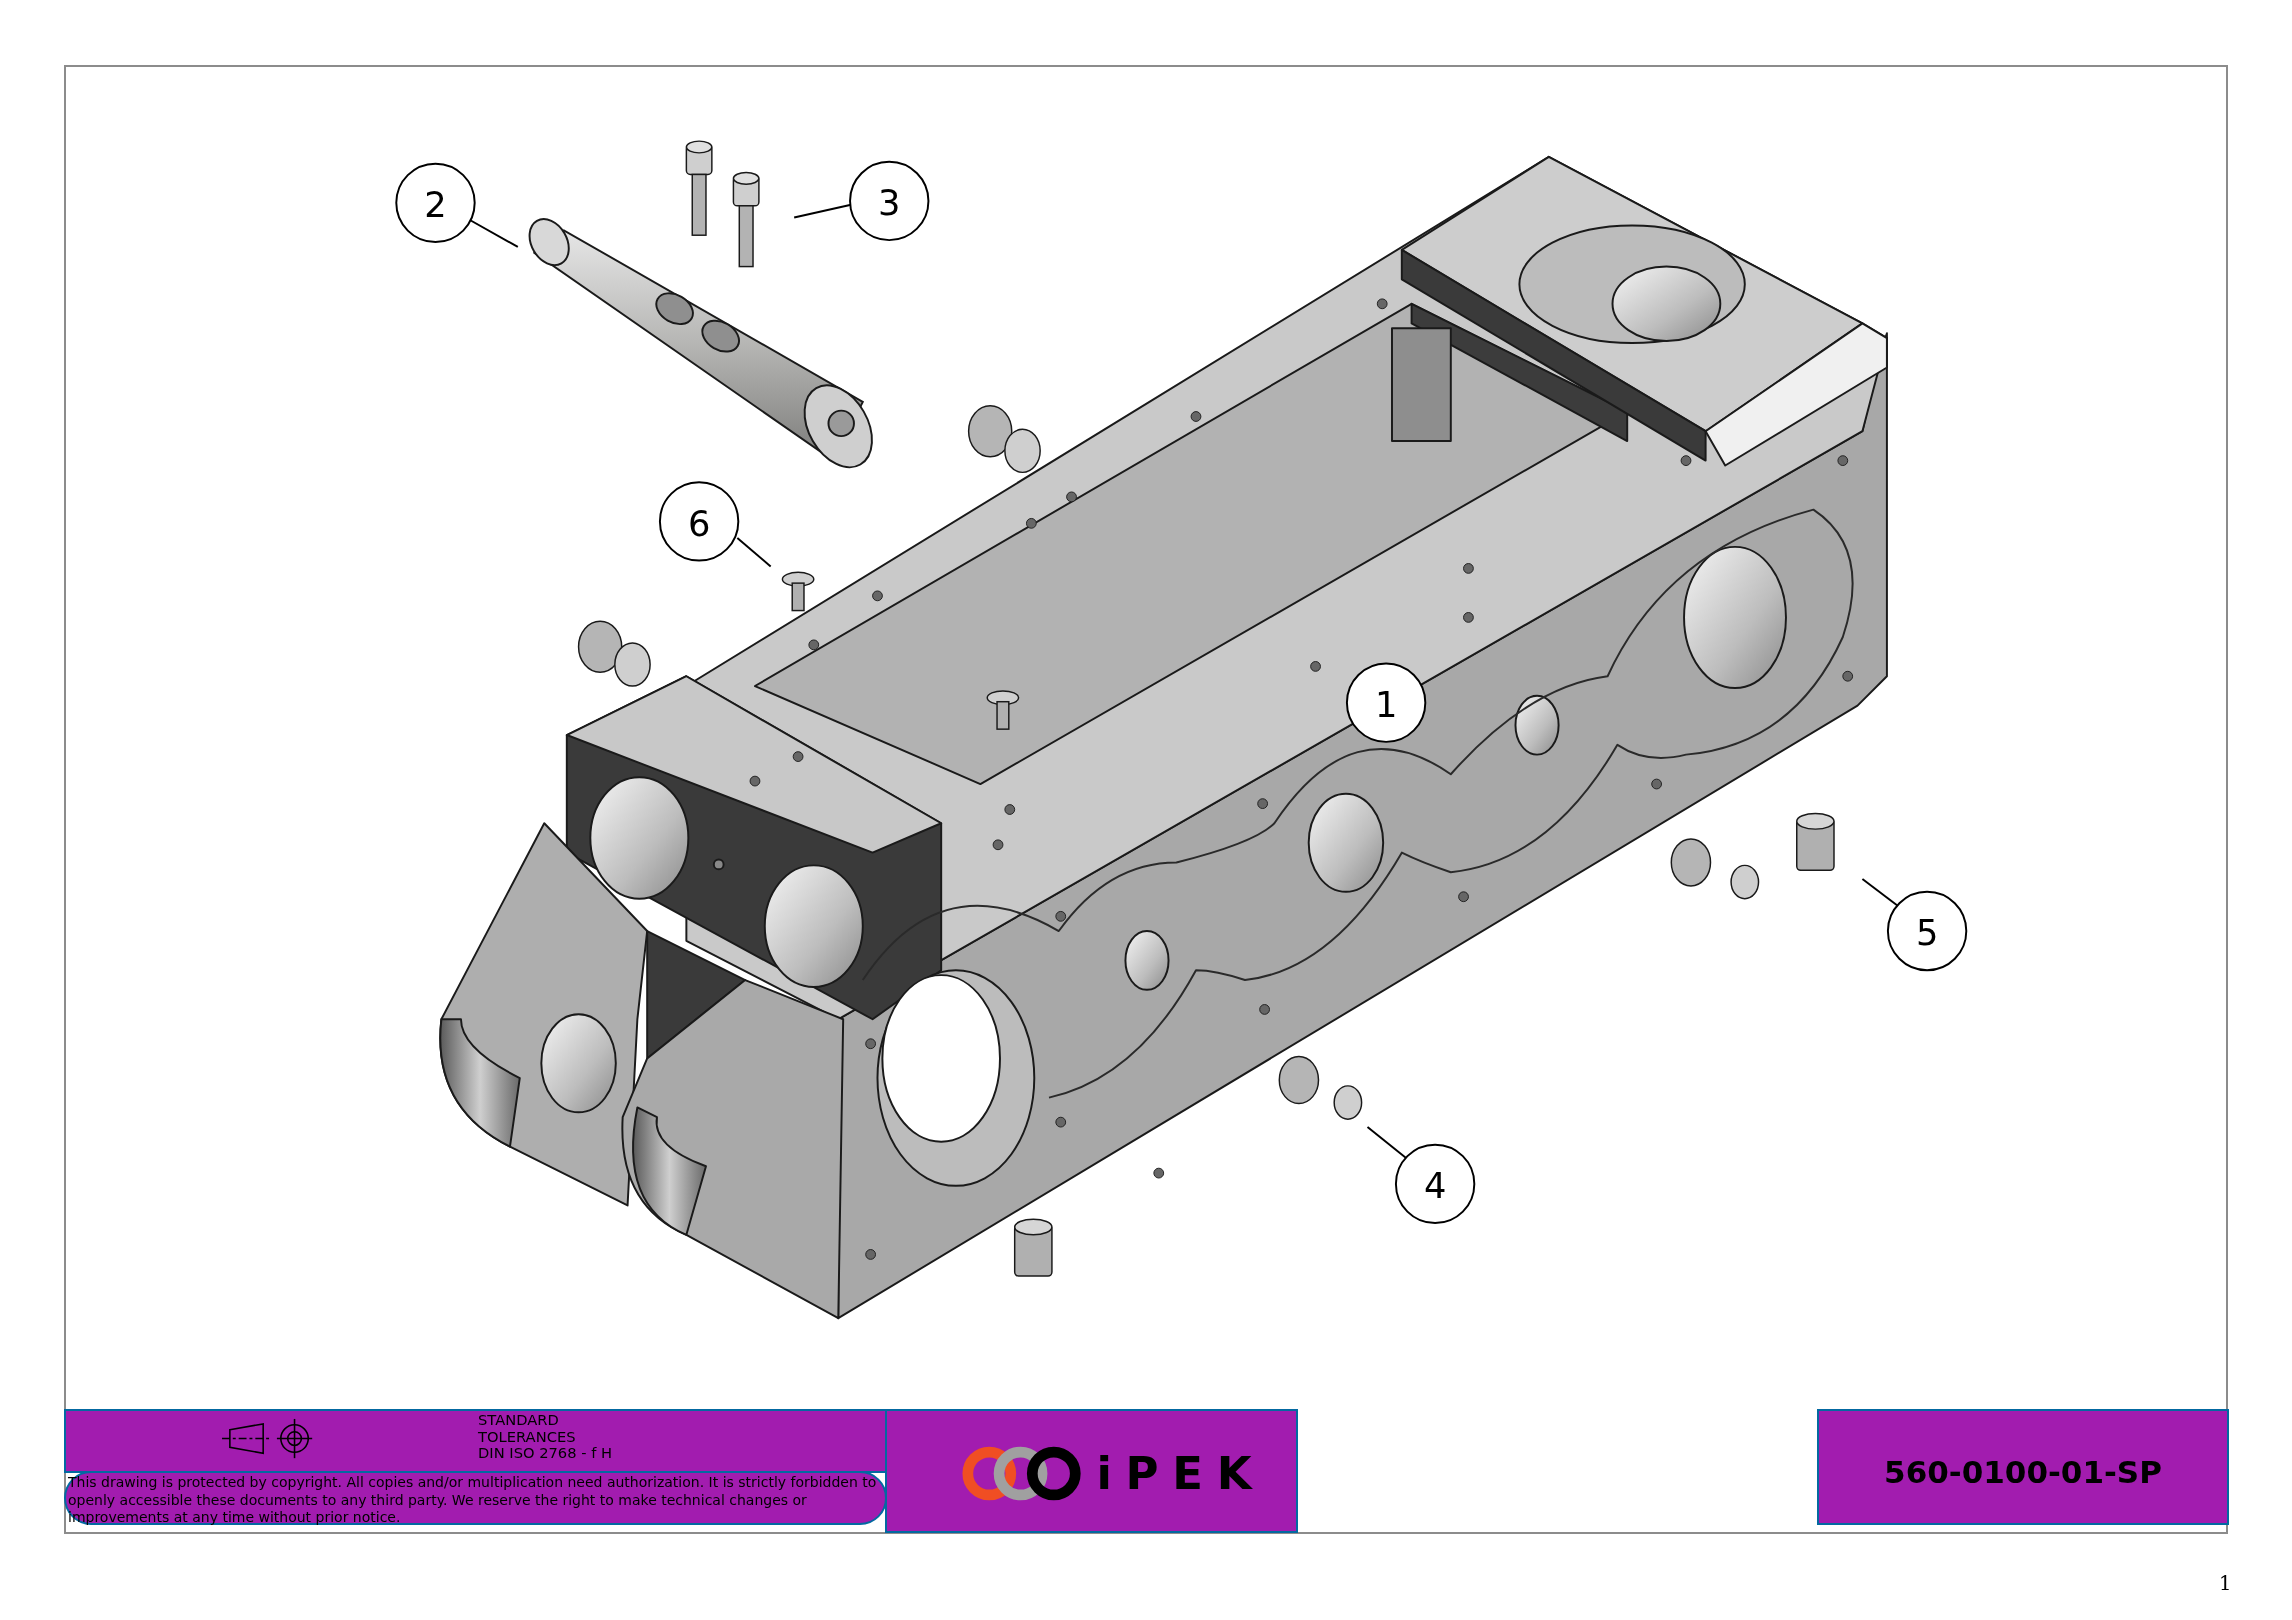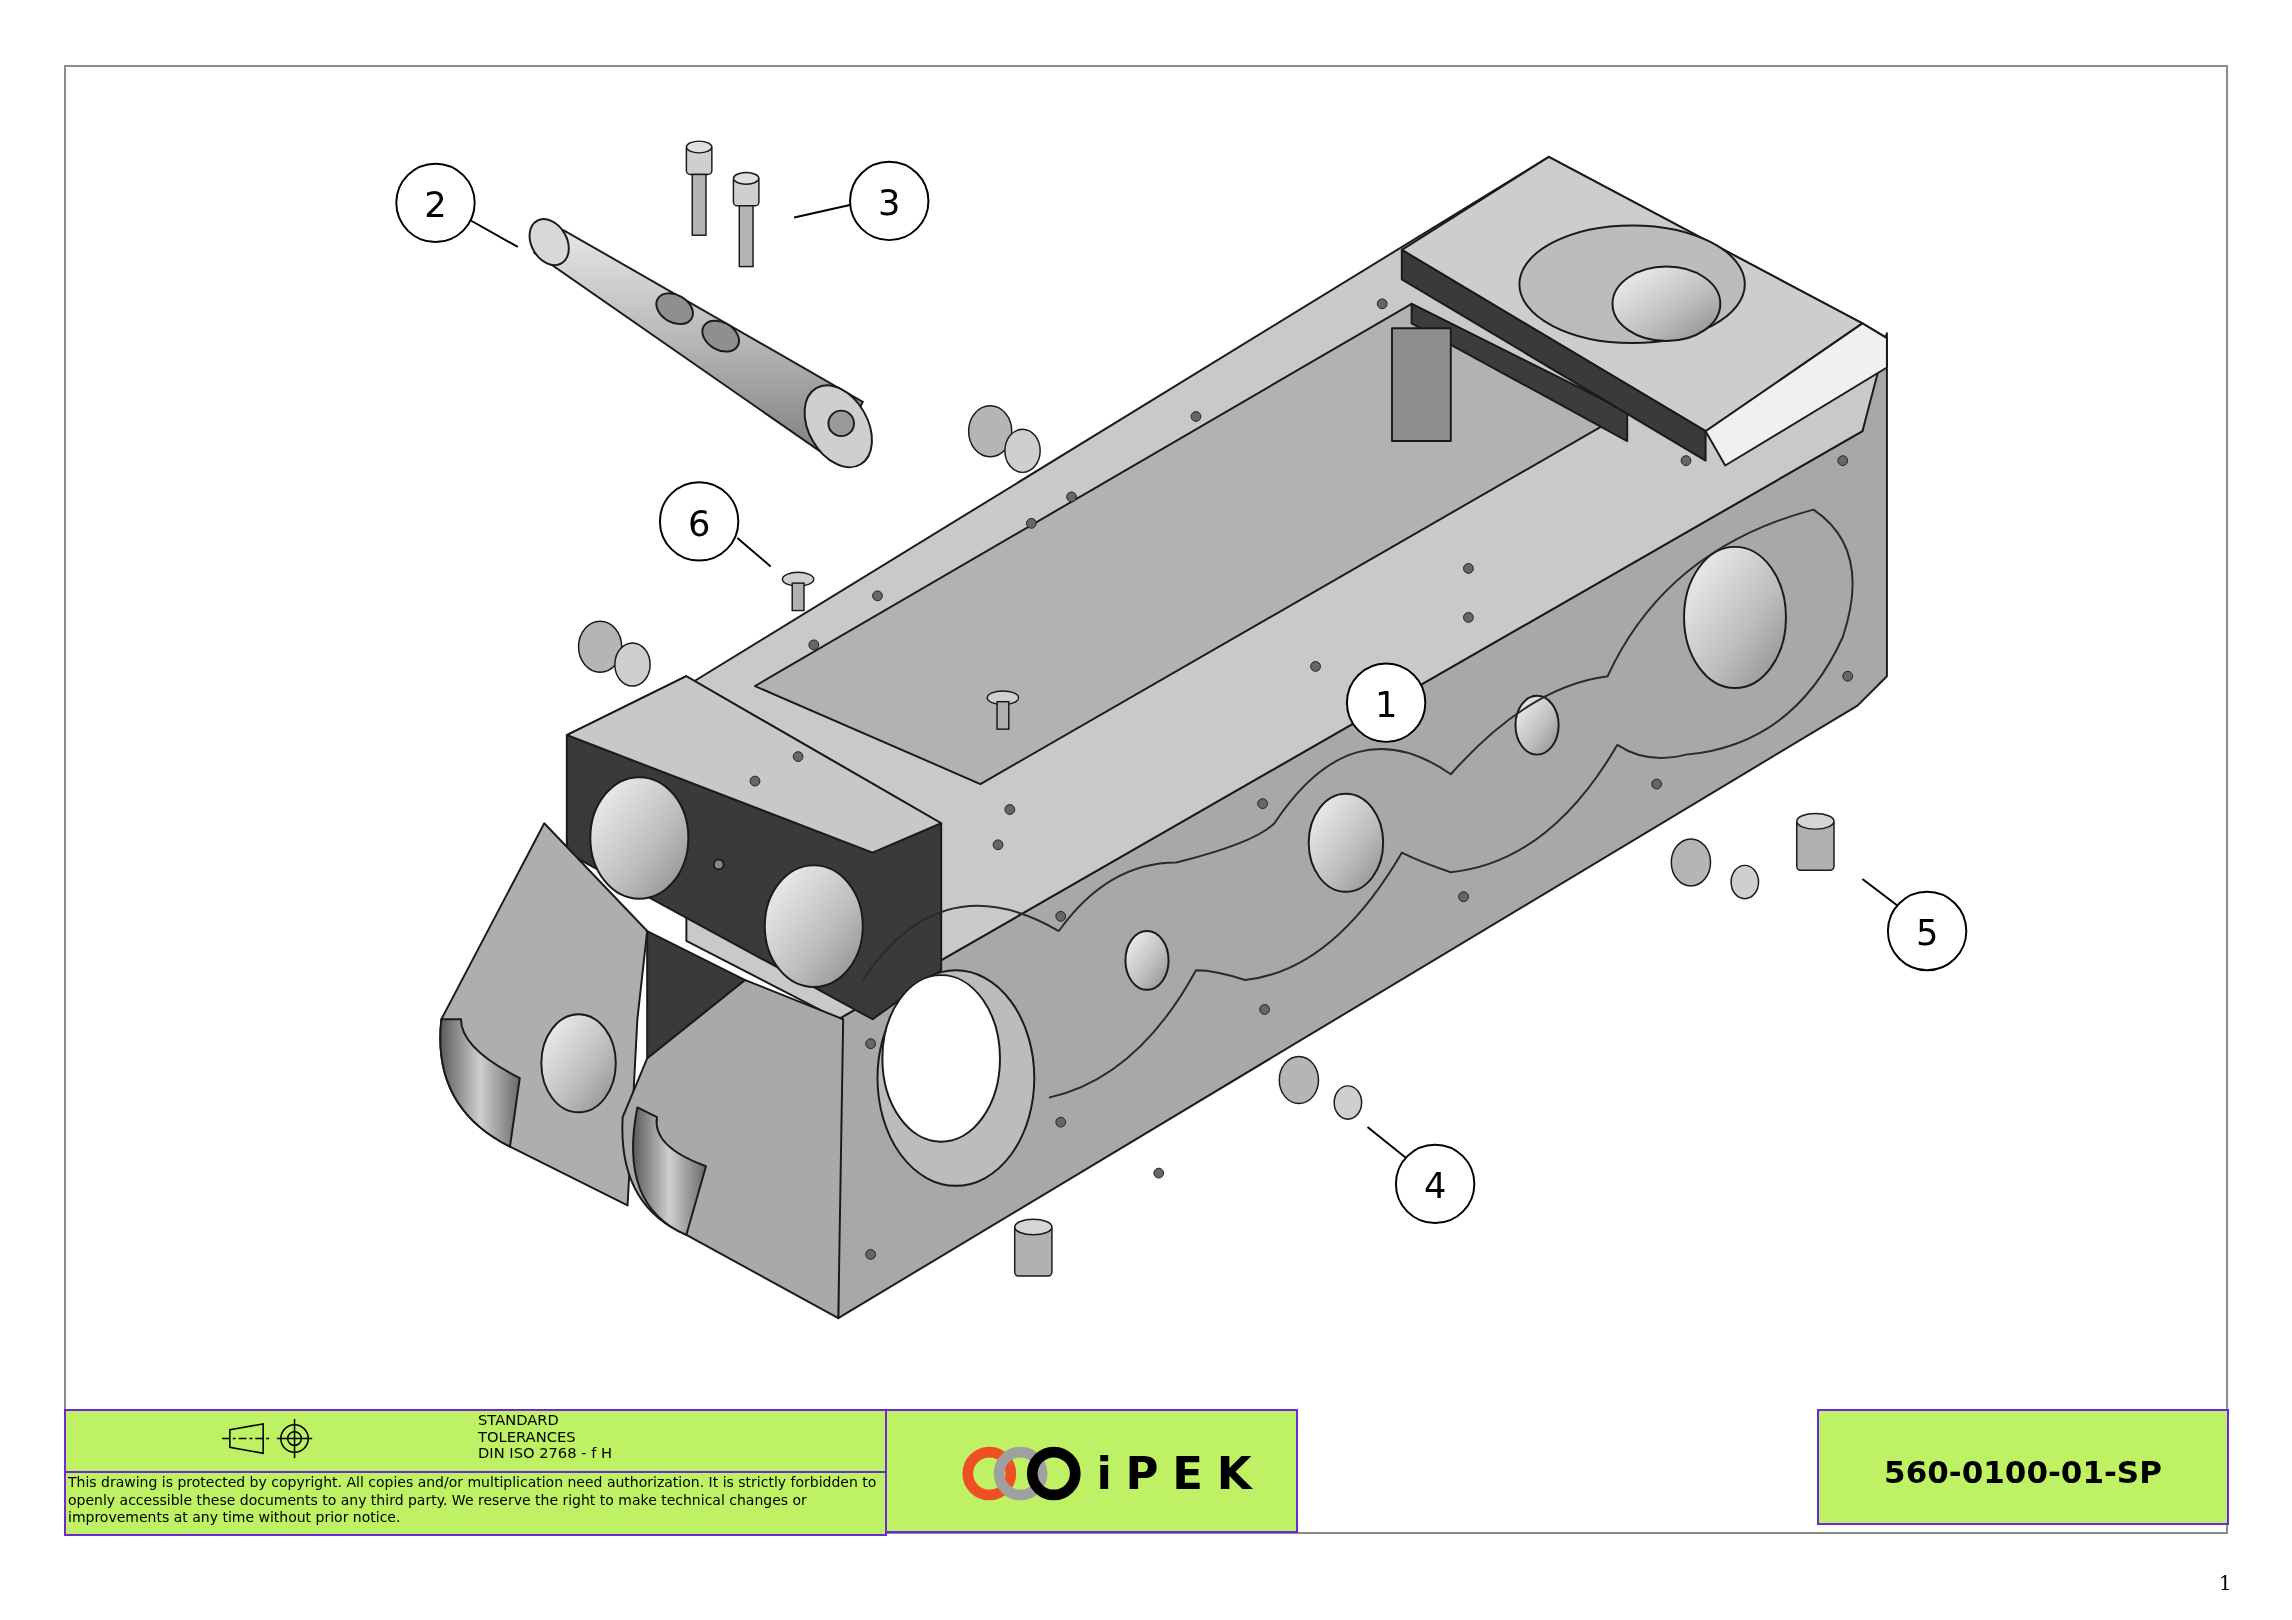--- a/index.html
+++ b/index.html
@@ -1,21 +1,21 @@
 <!DOCTYPE html>
 <html><head>
 <meta charset="utf-8">
 <style>
   html, body { margin: 0; padding: 0; background: #ffffff; }
   body { width: 2293px; height: 1620px; position: relative; overflow: hidden; font-family: "DejaVu Sans", sans-serif; color: #000; }
   .frame { position: absolute; left: 64px; top: 65px; width: 2164px; height: 1469px; border: 2px solid #8c8c8c; box-sizing: border-box; background: #fff; }
   .drawing { position: absolute; left: 0; top: 0; width: 2293px; height: 1620px; }
   .balloon-label { font-family: "DejaVu Sans", sans-serif; font-size: 36px; }
   .tb { position: absolute; left: 64px; top: 1409px; width: 2164px; height: 124px; box-sizing: border-box; }
-  .cell { position: absolute; box-sizing: border-box; border: 2px solid #6d28d9; background: #bef264; }
+  .cell { position: absolute; box-sizing: border-box; border: 2px solid #0369a1; background: #a21caf; }
   .txt { font-family: "DejaVu Sans", sans-serif; font-size: 14.7px; line-height: 16.7px; color: #000; }
   .logo { position: absolute; left: 823px; top: 0; width: 412px; height: 124px; display: flex; align-items: center; justify-content: center; }
   .logo-text { font-family: "DejaVu Sans", sans-serif; font-weight: bold; font-size: 45px; letter-spacing: 13.7px; margin-left: 9.8px; }
   .page-num { position: absolute; left: 2219px; top: 1572px; font-size: 19.6px; font-family: "DejaVu Serif", serif; }
 </style>
 </head>
 <body>
 
 <div class="frame"></div>
 
@@ -205,21 +205,21 @@
       </g>
     </svg>
   </div>
   <div class="cell" style="left:412px;top:0;width:412px;height:64px;border-left:none;">
     <div class="txt" style="position:absolute;left:2px;top:1px;">
       <div>STANDARD</div>
       <div>TOLERANCES</div>
       <div>DIN ISO 2768 - f H</div>
     </div>
   </div>
-  <div class="cell" style="left:0;top:62px;width:823px;height:65px;">
+  <div class="cell" style="left:0;top:62px;width:823px;height:54px;border-radius:30px;">
     <div class="txt" style="position:absolute;left:2px;top:1px;width:815px;font-size:14px;line-height:17.6px;">This drawing is protected by copyright. All copies and/or multiplication need authorization. It is strictly forbidden to openly accessible these documents to any third party. We reserve the right to make technical changes or improvements at any time without prior notice.</div>
   </div>
   <div class="cell" style="left:821px;top:0;width:413px;height:124px;">
     <div class="logo" style="left:0;width:451px;">
       <svg width="127" height="59" viewBox="0 0 130 60">
         <circle cx="30" cy="30" r="22" fill="none" stroke="#f04e23" stroke-width="11"></circle>
         <circle cx="62" cy="30" r="22" fill="none" stroke="#a0a0a0" stroke-width="11"></circle>
         <circle cx="96" cy="30" r="22" fill="none" stroke="#000000" stroke-width="11"></circle>
       </svg>
       <span class="logo-text">iPEK</span>

